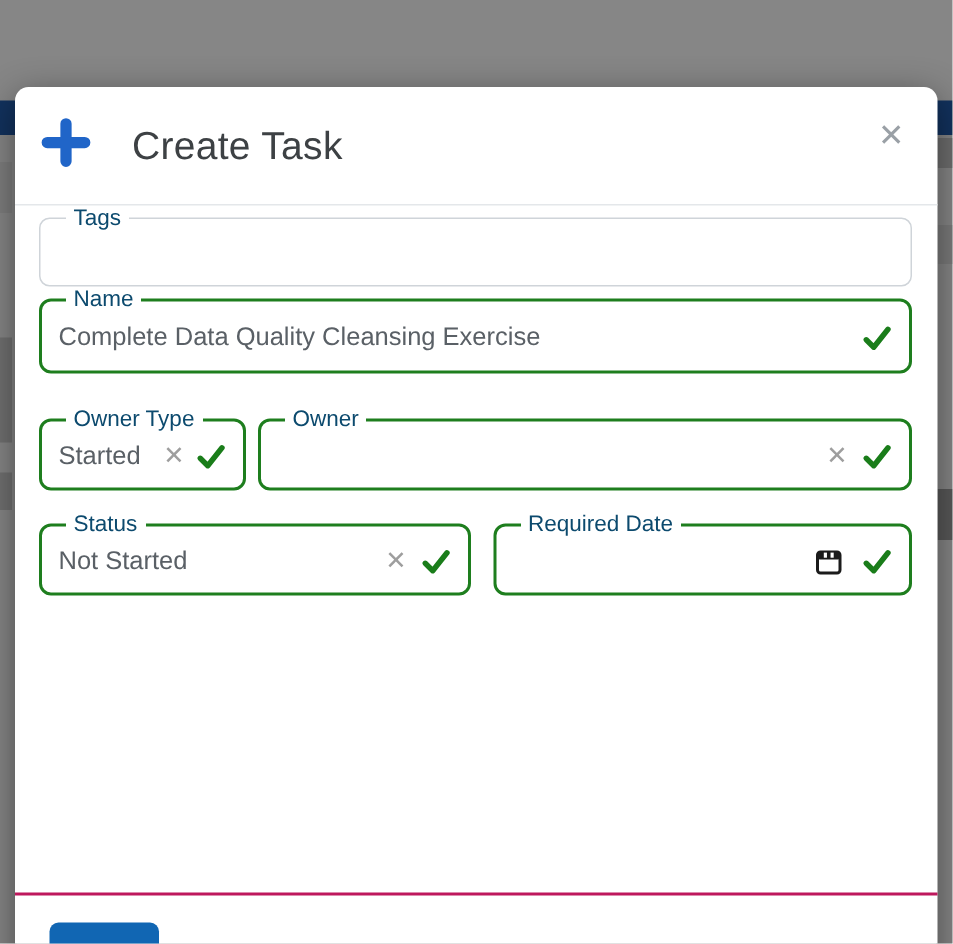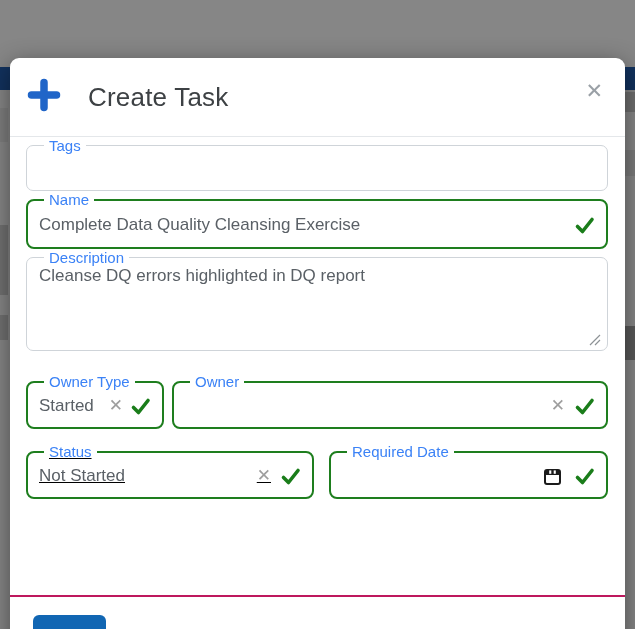--- a/index.html
+++ b/index.html
@@ -62,21 +62,21 @@
     margin: 0; padding: 0 12px 6px 12px;
     border: 1px solid #cfd4d9; border-radius: 7px;
     min-width: 0;
   }
   fieldset.field.valid {
     border: 2px solid #1e7e1e; border-radius: 8px;
     padding: 0 11px 5px 11px;
   }
   legend.field-label {
     padding: 0 5px; margin-left: 5px;
-    font-size: 15px; line-height: 17px; color: #3b82f6;
+    font-size: 15px; line-height: 17px; color: #0c4a6e;
     white-space: nowrap;
   }
   .field-row {
     display: flex; align-items: center;
     height: 30px; font-size: 17px; color: #5a6066;
   }
   .field-input {
     border: none; outline: none; background: transparent;
     font-family: Liberation Sans, sans-serif;
     font-size: 17px; color: #5a6066;
@@ -91,21 +91,21 @@
   .check-icon { width: 21px; height: 21px; display: block; }
   .cal-btn { background: none; border: none; padding: 0; cursor: pointer; display: flex; }
 
   .mt-tags { margin-top: 28px; }
   .mt-name { margin-top: 14px; }
   .mt-desc { margin-top: 13px; }
   .row-owner { display: flex; gap: 8px; margin-top: 22px; }
   .row-status { display: flex; gap: 15px; margin-top: 14px; }
   .f-owner-type { flex: 0 0 138px; }
   .f-owner { flex: 1 1 auto; }
-  .f-status { flex: 0 0 288px; text-decoration: underline; }
+  .f-status { flex: 0 0 288px; }
   .f-date { flex: 1 1 auto; }
 
   .desc-area {
     width: 100%; height: 78px; resize: none;
     border: none; outline: none; background: transparent;
     font-family: "Liberation Sans", sans-serif;
     font-size: 17px; color: #5a6066; padding: 0;
     display: block;
   }
   .desc-wrap { position: relative; }
@@ -161,29 +161,20 @@
       <div class="field-row" style="height:34px;">
         <input class="field-input" value="Complete Data Quality Cleansing Exercise" style="">
         <span class="icon-group">
           <svg class="check-icon" viewBox="0 0 21 21">
             <path d="M3.5 11.5 L8.5 16.5 L18 4.5" stroke="#1a7d1a" stroke-width="3.6" fill="none" stroke-linecap="round" stroke-linejoin="round"></path>
           </svg>
         </span>
       </div>
     </fieldset>
 
-    <fieldset class="field mt-desc">
-      <legend class="field-label">Description</legend>
-      <div class="desc-wrap">
-        <textarea class="desc-area" style="">Cleanse DQ errors highlighted in DQ report</textarea>
-        <svg class="resize-handle" width="12" height="12" viewBox="0 0 12 12">
-          <path d="M1 11 L11 1 M6 11 L11 6" stroke="#8d9296" stroke-width="1.2" fill="none"></path>
-        </svg>
-      </div>
-    </fieldset>
 
     <div class="row-owner">
       <fieldset class="field valid f-owner-type">
         <legend class="field-label">Owner Type</legend>
         <div class="field-row" style="height:32px;">
           <span>Started</span>
           <span class="icon-group" style="gap:7px;">
             <button class="clear-x">✕</button>
             <svg class="check-icon" viewBox="0 0 21 21">
               <path d="M3.5 11.5 L8.5 16.5 L18 4.5" stroke="#1a7d1a" stroke-width="3.6" fill="none" stroke-linecap="round" stroke-linejoin="round"></path>

